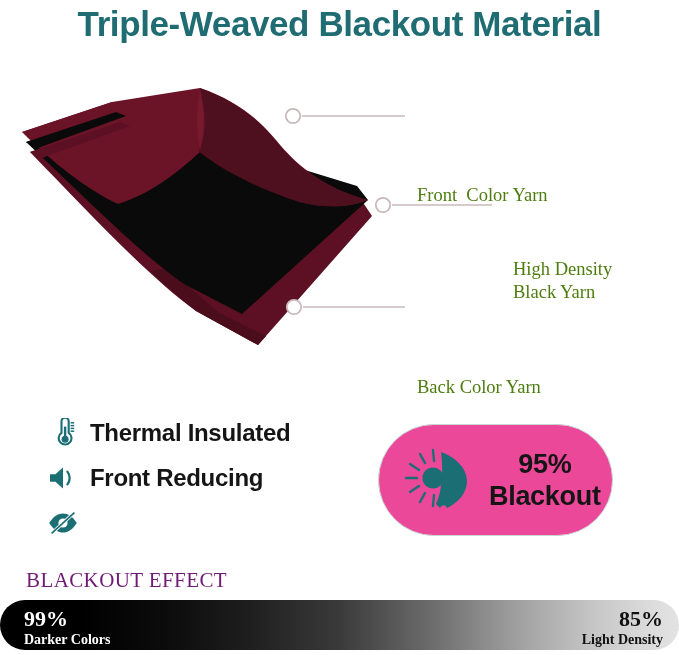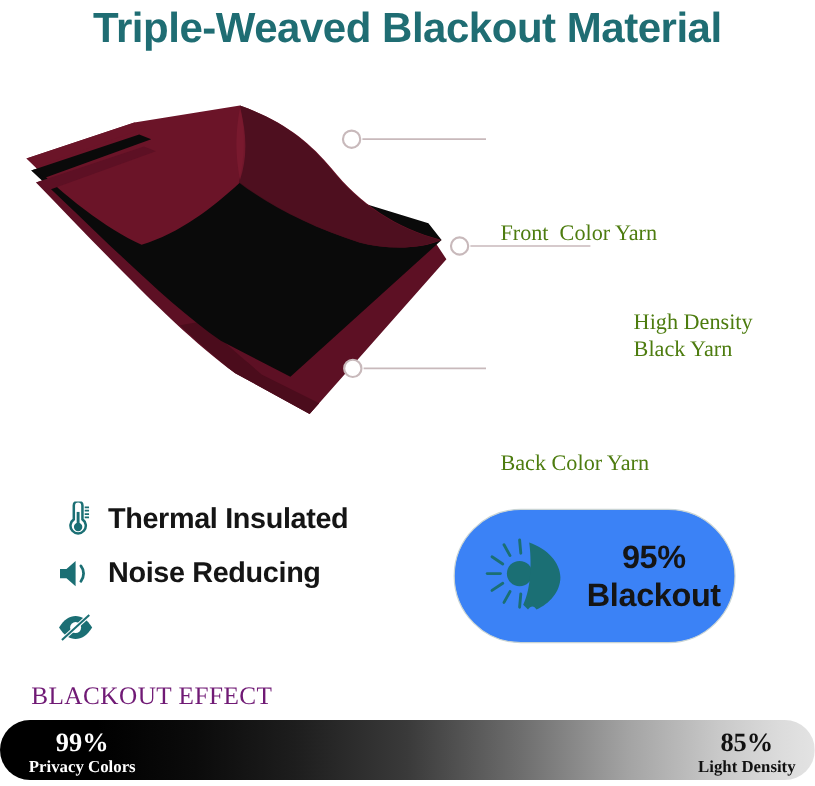--- a/index.html
+++ b/index.html
@@ -47,21 +47,21 @@
 
   .callout-label {
     position: absolute;
     font-family: "Liberation Serif", serif;
     font-size: 18.5px;
     line-height: 23px;
     color: #4d7c0f;
     white-space: pre;
   }
   #label-front { left: 417px; top: 106px; }
-  #label-high  { left: 528px; top: 180px; }
+  #label-high  { left: 513px; top: 180px; }
   #label-back  { left: 417px; top: 298px; }
 
   
   #features {
     position: absolute;
     left: 44px;
     top: 410px;
     width: 320px;
   }
   .feature-row {
@@ -90,21 +90,21 @@
 
   
   #badge {
     position: absolute;
     left: 378px;
     top: 424px;
     width: 235px;
     height: 112px;
     border: 1.6px solid #c9d4d4;
     border-radius: 56px;
-    background: #3b82f6;
+    background: #ec4899;
     display: flex;
     align-items: center;
     justify-content: flex-start;
     padding-left: 22px;
   }
   #badge-icon {
     width: 76px;
     min-width: 76px;
     height: 70px;
     display: flex;
@@ -168,21 +168,20 @@
   #bar-right {
     right: 16px;
     text-align: right;
     color: #111111;
   }
   .bar-pct {
     display: block;
     font-weight: bold;
     font-size: 22px;
     line-height: 22px;
-    text-align: center;
   }
   .bar-sub {
     display: block;
     font-weight: bold;
     font-size: 14px;
     line-height: 17px;
     margin-top: 1px;
   }
 </style>
 </head>
@@ -259,21 +258,21 @@
       <span class="feature-label">Thermal Insulated</span>
     </div>
 
     <div class="feature-row">
       <span class="feature-icon">
         <svg width="30" height="26" viewBox="0 0 30 26">
           <path d="M2 9.2 h5.4 L15 2.4 v21.2 L7.4 16.8 H2 Z" fill="#1b6f74"></path>
           <path d="M19.4 6.6 a10.2 10.2 0 0 1 0 12.8" fill="none" stroke="#1b6f74" stroke-width="2.3" stroke-linecap="round"></path>
         </svg>
       </span>
-      <span class="feature-label">Noise Reducing</span>
+      <span class="feature-label">Front Reducing</span>
     </div>
 
     <div class="feature-row">
       <span class="feature-icon">
         <svg width="32" height="26" viewBox="0 0 32 26">
           <path d="M2.2 13 C6.4 6.2 11 3.4 16 3.4 C21 3.4 25.6 6.2 29.8 13
                    C25.6 19.8 21 22.6 16 22.6 C11 22.6 6.4 19.8 2.2 13 Z" fill="#1b6f74"></path>
           <circle cx="16" cy="13" r="4.6" fill="#ffffff"></circle>
           <line x1="4.6" y1="23.4" x2="27.4" y2="2.6" stroke="#ffffff" stroke-width="3.4"></line>
           <line x1="4.6" y1="23.4" x2="27.4" y2="2.6" stroke="#1b6f74" stroke-width="1.7"></line>
@@ -303,21 +302,21 @@
       <span>95%</span><br>
       <span>Blackout</span>
     </span>
   </div>
 
   <div id="effect-title">BLACKOUT EFFECT</div>
 
   <div id="gradient-bar">
     <div class="bar-side" id="bar-left">
       <span class="bar-pct">99%</span>
-      <span class="bar-sub">Privacy Colors</span>
+      <span class="bar-sub">Darker Colors</span>
     </div>
     <div class="bar-side" id="bar-right">
       <span class="bar-pct">85%</span>
       <span class="bar-sub">Light Density</span>
     </div>
   </div>
 
 </div>
 
 </body></html>

